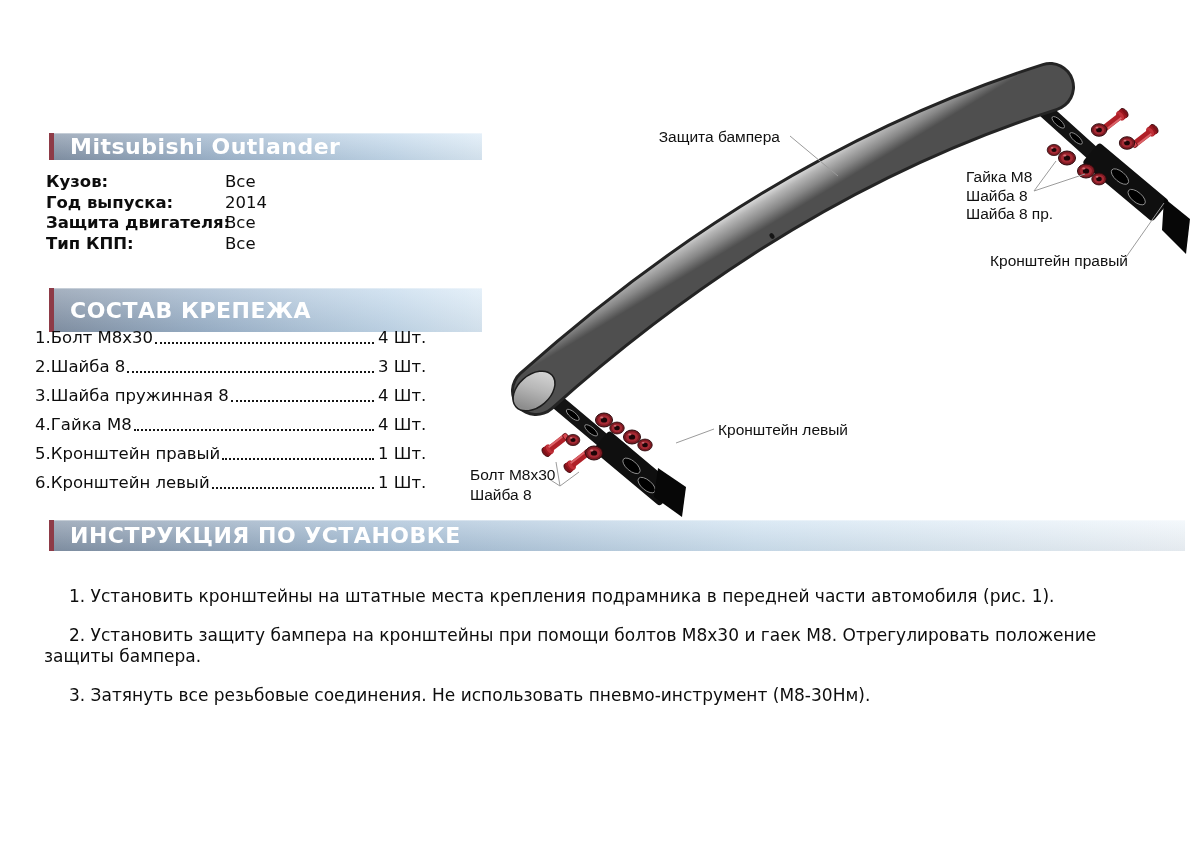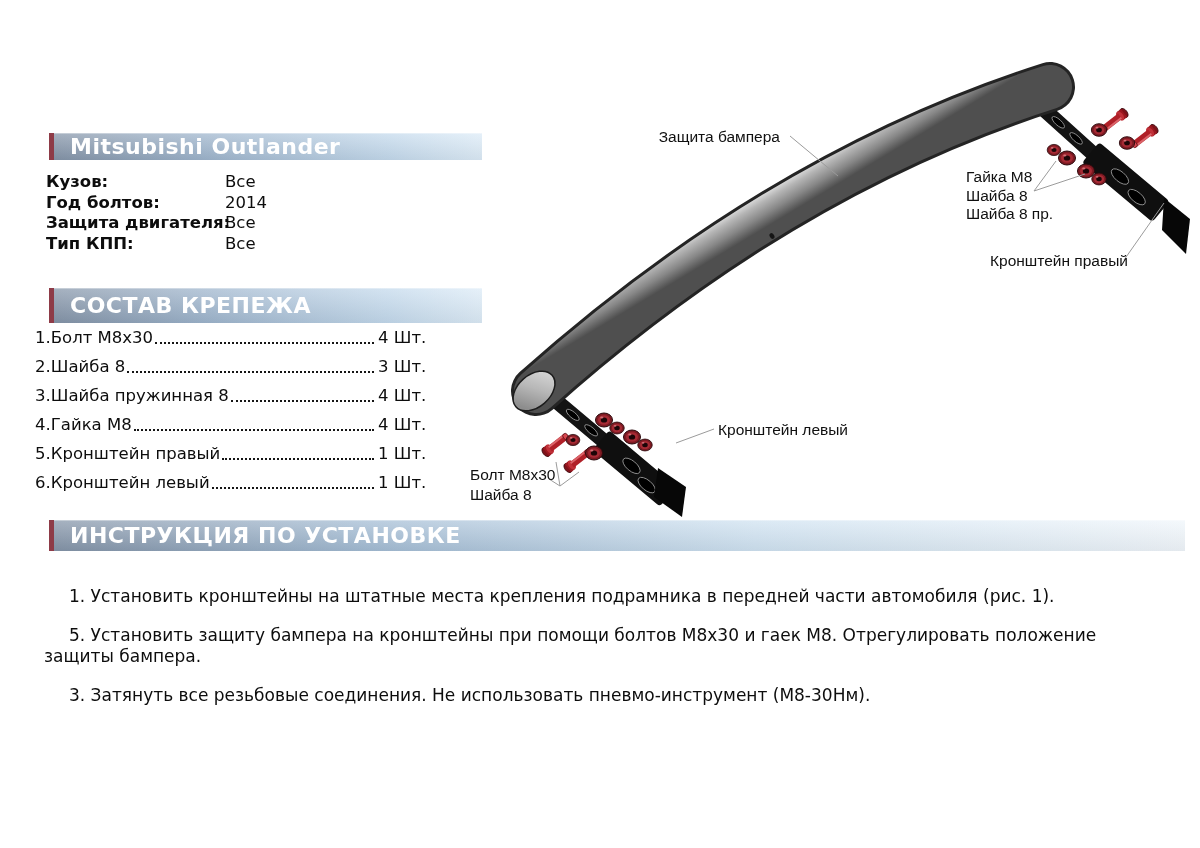--- a/index.html
+++ b/index.html
@@ -8,21 +8,21 @@
 
   .hbar{position:absolute;left:54px;height:27px;display:flex;align-items:center;
         background-image:linear-gradient(180deg,rgba(255,255,255,.28),rgba(0,0,0,.05)),
                          linear-gradient(90deg,#8494a8 0%,#9db4cc 35%,#c3d9ec 78%,#dcebf7 100%);
         box-shadow:inset 0 1px 0 rgba(255,255,255,.35);}
   .hbar .stripe{position:absolute;left:-5px;top:0;bottom:0;width:5px;background:#8e3b47;}
   .hbar .htitle{padding-left:16px;font-size:22px;font-weight:bold;color:#ffffff;
                 letter-spacing:.5px;white-space:nowrap;line-height:27px;}
 
   #bar-vehicle{top:133px;width:428px;}
-  #bar-hardware{top:288px;width:428px;height:35px;}
+  #bar-hardware{top:288px;width:428px;height:44px;}
   #bar-instructions{top:520px;width:1131px;height:31px;
         background-image:linear-gradient(180deg,rgba(255,255,255,.28),rgba(0,0,0,.05)),
                          linear-gradient(90deg,#8494a8 0%,#a3bcd4 28%,#cfe2f1 62%,#f0f6fb 100%);}
 
   .specs{position:absolute;left:46px;top:172px;width:580px;}
   .spec-row{display:grid;grid-template-columns:179px auto;height:20.5px;
             font-size:16.5px;line-height:20.5px;white-space:nowrap;}
   .spec-label{font-weight:bold;}
 
   .hw-list{position:absolute;left:35px;top:319px;width:397px;font-size:16.5px;}
@@ -47,21 +47,21 @@
   <div class="stripe"></div>
   <div class="htitle">Mitsubishi Outlander</div>
 </div>
 
 <div class="specs">
   <div class="spec-row">
     <span class="spec-label">Кузов:</span>
     <span class="spec-value">Все</span>
   </div>
   <div class="spec-row">
-    <span class="spec-label">Год болтов:</span>
+    <span class="spec-label">Год выпуска:</span>
     <span class="spec-value">2014</span>
   </div>
   <div class="spec-row">
     <span class="spec-label">Защита двигателя:</span>
     <span class="spec-value">Все</span>
   </div>
   <div class="spec-row">
     <span class="spec-label">Тип КПП:</span>
     <span class="spec-value">Все</span>
   </div>
@@ -214,15 +214,15 @@
   <text class="dlabel" x="470" y="500">Шайба 8</text>
 </svg>
 
 <div class="hbar" id="bar-instructions">
   <div class="stripe"></div>
   <div class="htitle">ИНСТРУКЦИЯ ПО УСТАНОВКЕ</div>
 </div>
 
 <div class="instructions">
   <p>1. Установить кронштейны на штатные места крепления подрамника в передней части автомобиля (рис. 1).</p>
-  <p>5. Установить защиту бампера на кронштейны при помощи болтов М8х30 и гаек М8. Отрегулировать положение защиты бампера.</p>
+  <p>2. Установить защиту бампера на кронштейны при помощи болтов М8х30 и гаек М8. Отрегулировать положение защиты бампера.</p>
   <p>3. Затянуть все резьбовые соединения. Не использовать пневмо-инструмент (М8-30Нм).</p>
 </div>
 
 </body></html>

